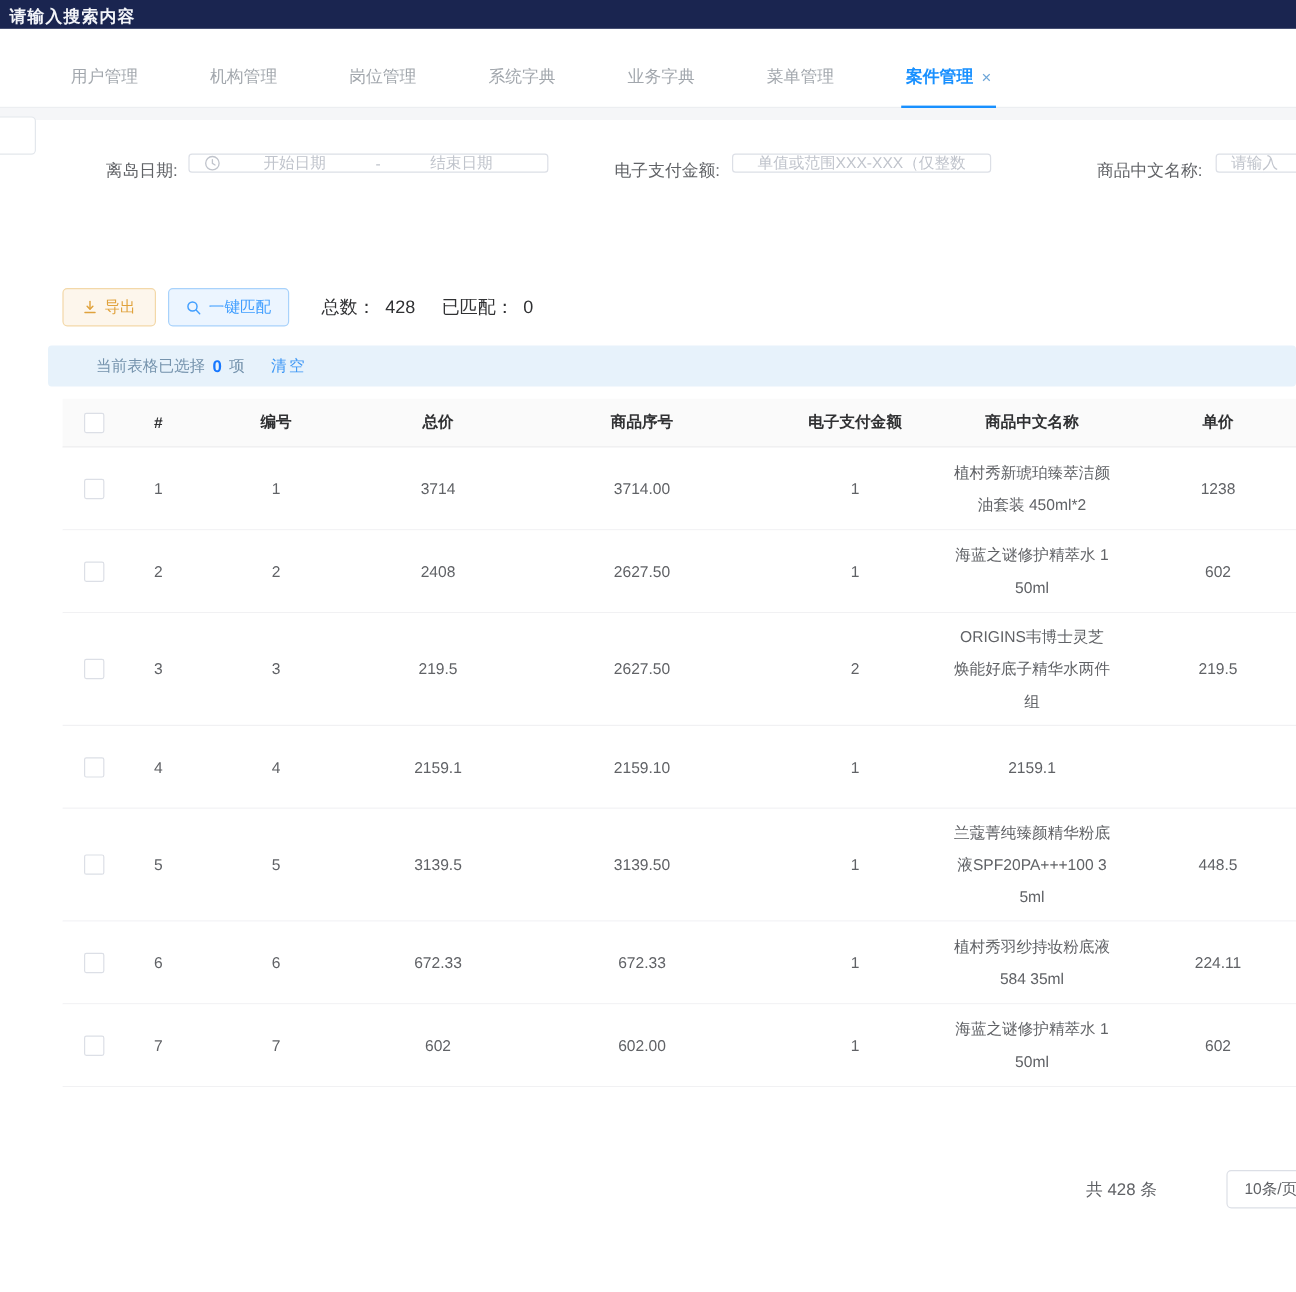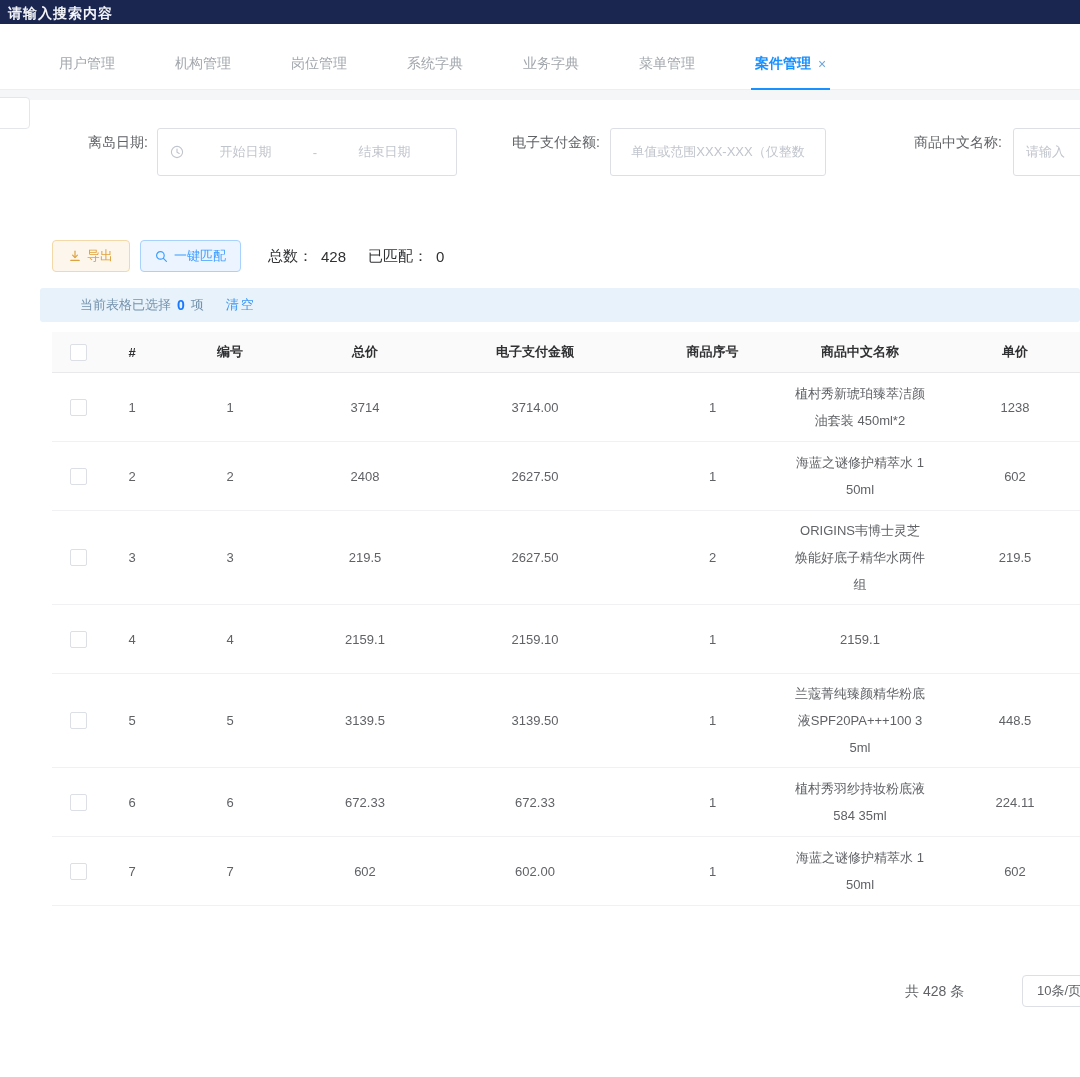--- a/index.html
+++ b/index.html
@@ -32,21 +32,21 @@
   .corner-box{
     position:absolute;left:-8px;top:97px;width:38px;height:32px;background:#fff;
     border:1px solid #e3e7ec;border-radius:4px;box-sizing:border-box;
   }
   
   .filter-label{position:absolute;top:134px;font-size:14px;color:#606266;text-align:right;white-space:nowrap;}
   .lab-date{left:60px;width:88px;}
   .lab-amount{left:486px;width:114px;}
   .lab-product{left:890px;width:112px;}
   .input-box{
-    position:absolute;top:128px;height:48px;background:#fff;border:1px solid #dcdfe6;border-radius:3px;
+    position:absolute;top:128px;height:16px;background:#fff;border:1px solid #dcdfe6;border-radius:3px;
     box-sizing:border-box;display:flex;align-items:center;font-size:13px;color:#c0c4cc;
   }
   .date-range{left:157px;width:300px;justify-content:flex-start;padding:0 12px;gap:0;}
   .date-range .ph{flex:1;text-align:center;}
   .date-range .sep{width:20px;text-align:center;color:#c0c4cc;}
   .amount-input{left:610px;width:216px;padding:0 12px;justify-content:center;}
   .product-input{left:1013px;width:110px;padding:0 12px;}
   .icon-clock{width:14px;height:14px;flex:0 0 14px;margin-right:2px;}
   
   .btn{
@@ -181,22 +181,22 @@
 </div>
 
 <div class="table-wrap">
   <div class="tgrid thead">
     <div class="th">
         <span class="checkbox"></span>
       </div>
     <div class="th">#</div>
     <div class="th">编号</div>
     <div class="th">总价</div>
+    <div class="th">商品序号</div>
     <div class="th">电子支付金额</div>
-    <div class="th">商品序号</div>
     <div class="th">商品中文名称</div>
     <div class="th">单价</div>
   </div>
   <div>
   <div class="tgrid trow">
     <div class="td">
           <span class="checkbox"></span>
         </div>
     <div class="td">1</div>
     <div class="td">1</div>

